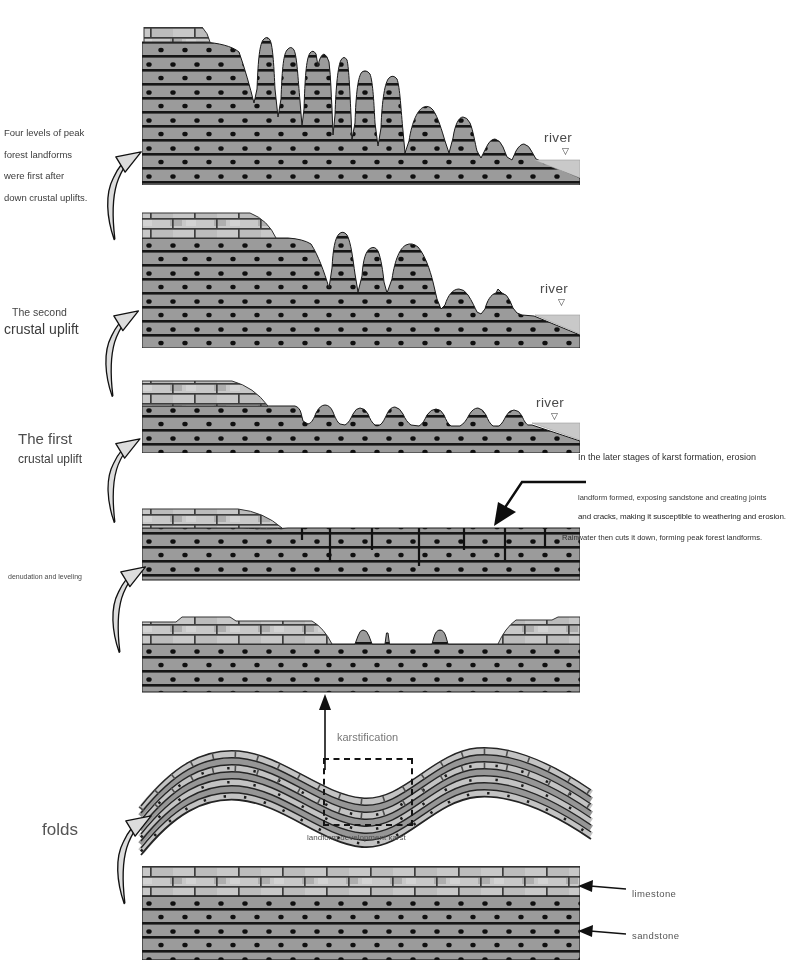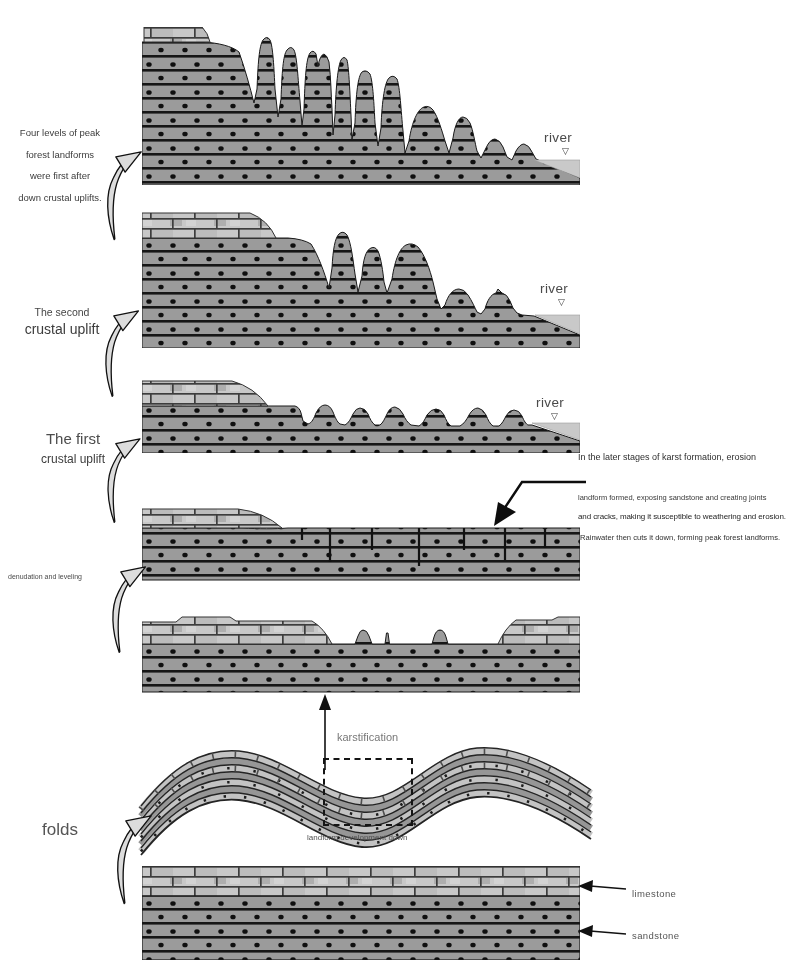--- a/index.html
+++ b/index.html
@@ -1,19 +1,19 @@
 <!DOCTYPE html>
 <html><head>
 <meta charset="utf-8">
 <style>
   html,body{margin:0;padding:0;background:#ffffff;}
   #canvas{position:relative;width:812px;height:973px;background:#ffffff;overflow:hidden;
           font-family:"Liberation Sans",sans-serif;}
   .txt{position:absolute;white-space:nowrap;color:#3f3f3f;}
-  .ctr{text-align:center;}
+  .ctr{text-align:left;}
   .sec{position:absolute;}
   .dashed-box{position:absolute;border:2.5px dashed #151515;background:transparent;}
 </style>
 </head>
 <body>
 
 <div id="canvas">
 
   <svg style="position:absolute;width:0;height:0" aria-hidden="true">
     <defs>
@@ -198,32 +198,32 @@
   <div class="txt ctr" style="left:4px;top:321px;width:116px;font-size:14px;color:#3c3c3c">crustal uplift</div>
 
   <div class="txt ctr" style="left:18px;top:430px;width:110px;font-size:15px;color:#4c4c4c">The first</div>
   <div class="txt ctr" style="left:18px;top:452px;width:110px;font-size:12px;color:#3c3c3c">crustal uplift</div>
 
   <div class="txt" style="left:8px;top:573px;font-size:7px;color:#4a4a4a">denudation and leveling</div>
 
   <div class="txt" style="left:42px;top:820px;font-size:17px;color:#555555">folds</div>
 
   <div class="txt" style="left:337px;top:731px;font-size:11px;color:#787878">karstification</div>
-  <div class="txt" style="left:307px;top:833px;font-size:8px;color:#4f4f4f">landform development down</div>
+  <div class="txt" style="left:307px;top:833px;font-size:8px;color:#4f4f4f">landform development karst</div>
 
   <div class="txt" style="left:544px;top:130px;font-size:13.5px;letter-spacing:.4px;color:#4a4a4a">river</div>
   <div class="txt" style="left:562px;top:146px;font-size:9px;color:#333">▽</div>
 
   <div class="txt" style="left:540px;top:281px;font-size:13.5px;letter-spacing:.4px;color:#4a4a4a">river</div>
   <div class="txt" style="left:558px;top:297px;font-size:9px;color:#333">▽</div>
 
   <div class="txt" style="left:536px;top:395px;font-size:13.5px;letter-spacing:.4px;color:#4a4a4a">river</div>
   <div class="txt" style="left:551px;top:411px;font-size:9px;color:#333">▽</div>
 
   <div class="txt" style="left:578px;top:452px;font-size:9px;color:#2f2f2f">In the later stages of karst formation, erosion</div>
   <div class="txt" style="left:578px;top:493px;font-size:7.5px;color:#3a3a3a">landform formed, exposing sandstone and creating joints</div>
   <div class="txt" style="left:578px;top:512px;font-size:8px;letter-spacing:-0.1px;color:#1f1f1f">and cracks, making it susceptible to weathering and erosion.</div>
-  <div class="txt" style="left:580px;top:533px;font-size:7.6px;color:#2f2f2f">Rainwater then cuts it down, forming peak forest landforms.</div>
+  <div class="txt" style="left:562px;top:533px;font-size:7.6px;color:#2f2f2f">Rainwater then cuts it down, forming peak forest landforms.</div>
 
   <div class="txt" style="left:632px;top:888px;font-size:9.5px;letter-spacing:.4px;color:#555">limestone</div>
   <div class="txt" style="left:632px;top:930px;font-size:9.5px;letter-spacing:.4px;color:#555">sandstone</div>
 
 </div>
 
 </body></html>

